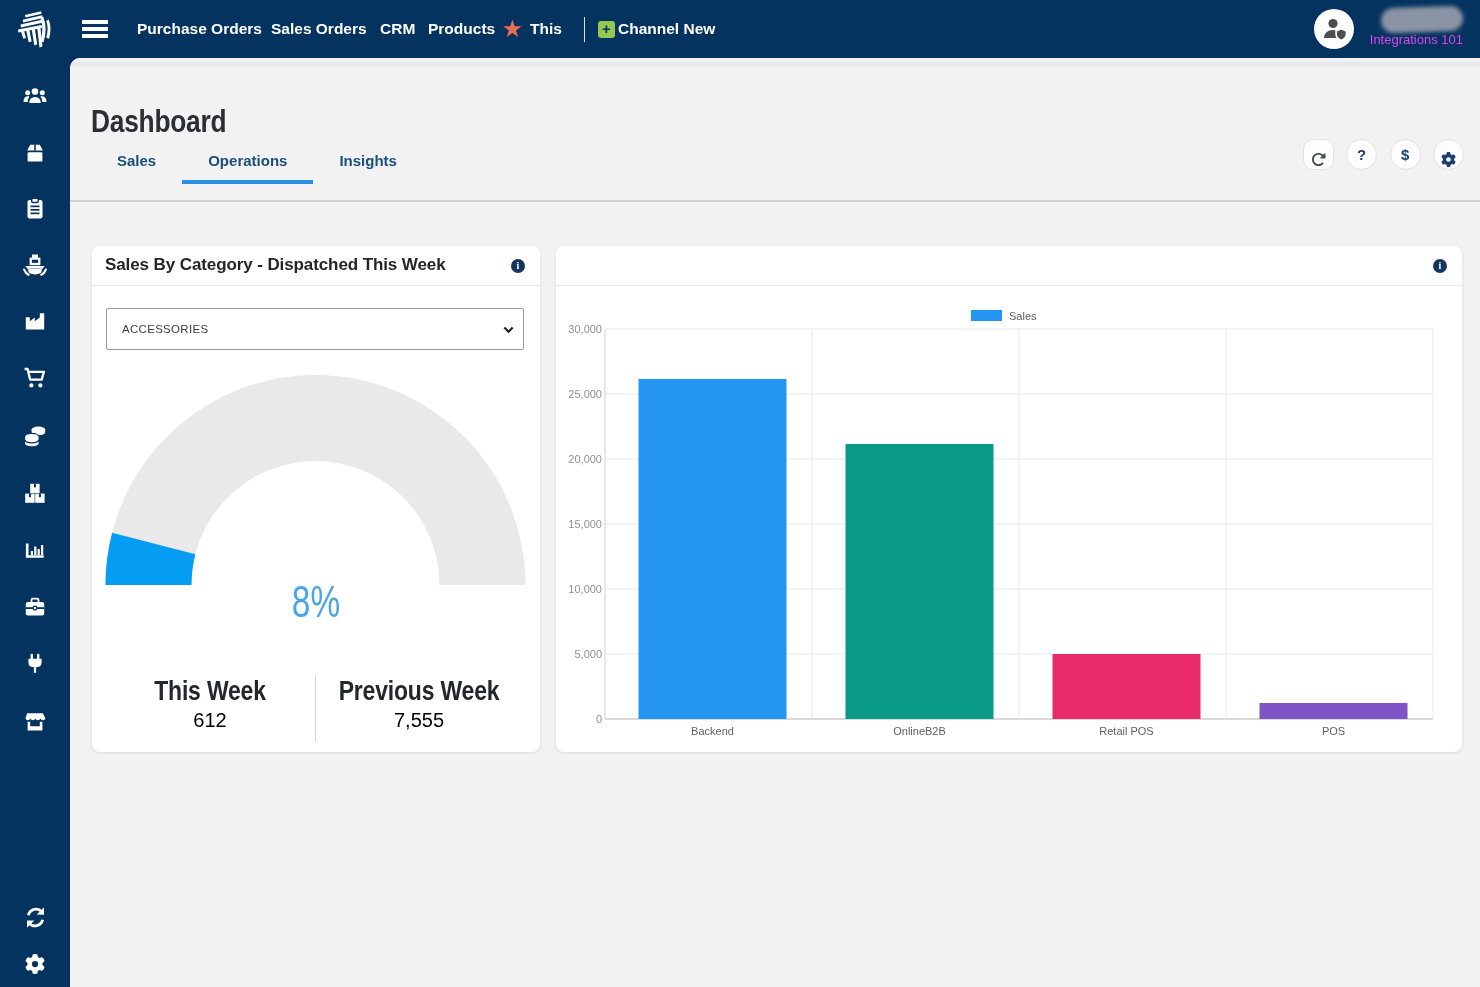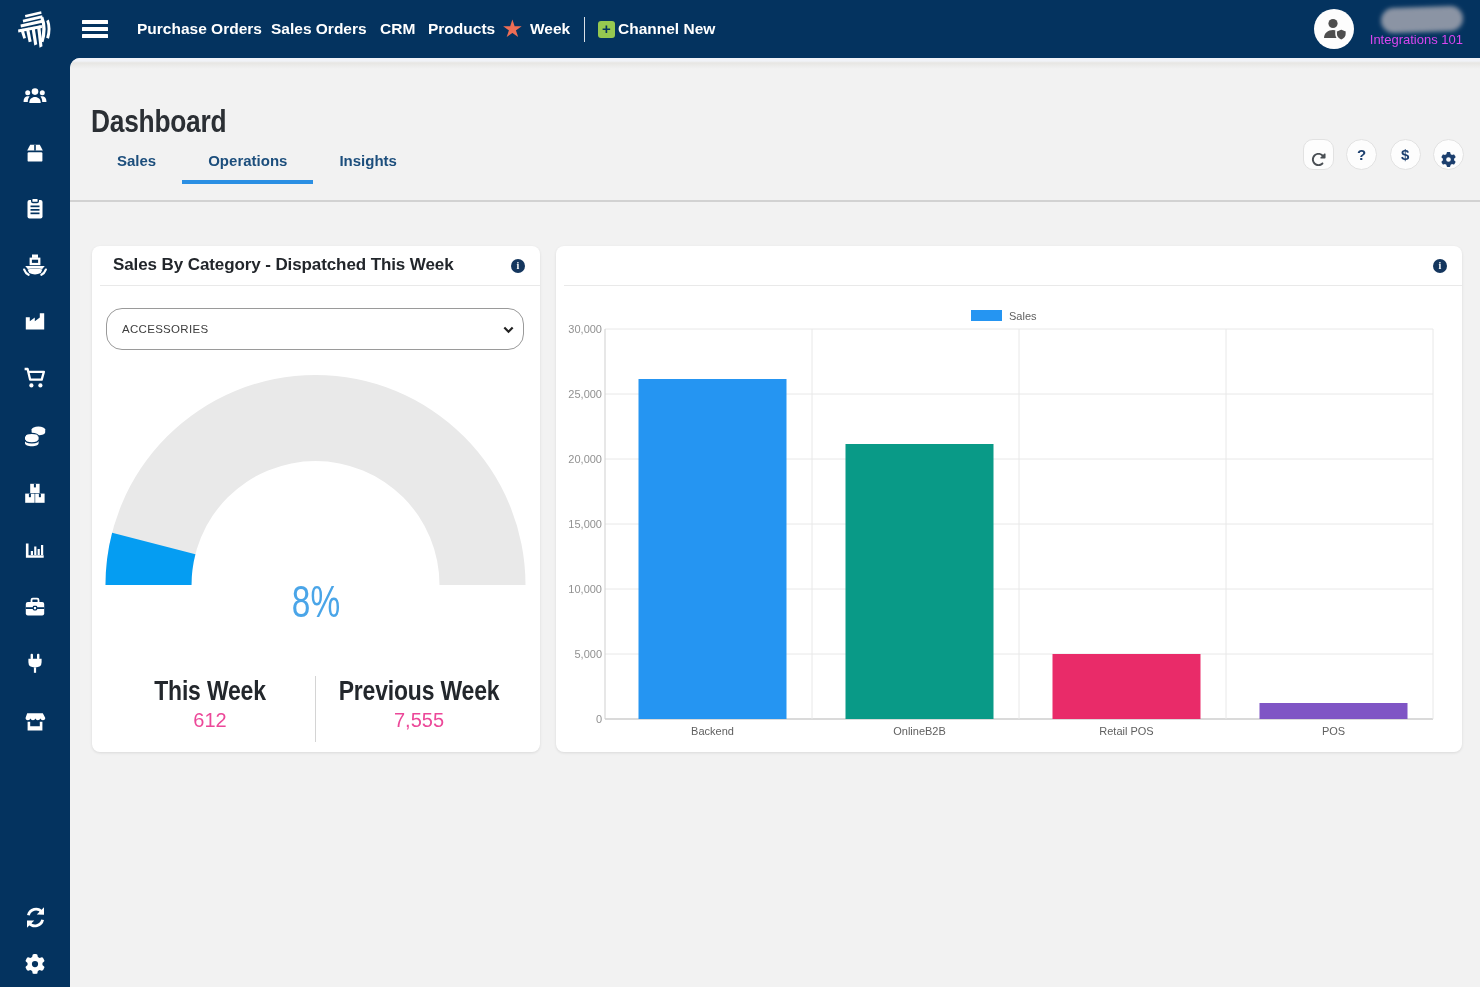--- a/index.html
+++ b/index.html
@@ -20,30 +20,30 @@
 
 #dash { position:absolute; left:21px; top:46px; font-size:31px; font-weight:bold; color:#2b2f34; transform:scaleX(.85); transform-origin:left; letter-spacing:-.3px; }
 #tabs { position:absolute; left:21px; top:85px; height:41px; }
 .tab { display:inline-block; vertical-align:top; padding:0 26px; height:41px; line-height:36px; font-size:15px; font-weight:bold; color:#1c4e7c; position:relative; }
 .tab.active { border-bottom:4px solid #2b8fe3; }
 #tabline { position:absolute; left:0; right:0; top:142px; height:1.5px; background:#d2d2d2; }
 
 .card { position:absolute; top:188px; height:506px; background:#fff; border-radius:8px; box-shadow:0 1px 3px rgba(0,0,0,0.1); }
 #card1 { left:22px; width:448px; }
 #card2 { left:486px; width:906px; }
-.chead { position:absolute; left:8px; right:0; top:0; height:40px; border-bottom:1px solid #e9e9e9; }
+.chead { position:absolute; left:0; right:0; top:0; height:40px; border-bottom:1px solid #e9e9e9; }
 .chead .t { position:absolute; left:13px; top:9px; font-size:17px; font-weight:bold; color:#22262b; letter-spacing:-.1px; }
 .info { position:absolute; right:15px; top:13px; width:14px; height:14px; border-radius:50%; background:#14365e; color:#fff; font-size:10px; font-weight:bold; text-align:center; line-height:14px; font-family:"Liberation Serif",serif; }
 
-#sel { position:absolute; left:14px; right:16px; top:62px; height:42px; border:1px solid #9a9a9a; border-radius:16px; background:#fff; }
+#sel { position:absolute; left:14px; right:16px; top:62px; height:42px; border:1px solid #9a9a9a; border-radius:2px; background:#fff; }
 #sel .st { position:absolute; left:15px; top:14px; font-size:11.5px; color:#3d3d3d; letter-spacing:.3px; }
 #sel .ch { position:absolute; right:9px; top:15px; width:11px; height:11px; }
 #pct { position:absolute; left:0; width:448px; top:331px; text-align:center; font-size:44px; color:#4aa5e8; transform:scaleX(.76); }
 .wklab { position:absolute; top:430px; width:224px; text-align:center; font-size:27px; font-weight:bold; color:#23272c; transform:scaleX(.85); letter-spacing:-.2px; }
-.wkval { position:absolute; top:463px; width:224px; text-align:center; font-size:20px; color:#ec4899; }
+.wkval { position:absolute; top:463px; width:224px; text-align:center; font-size:20px; color:#000000; }
 #vdiv { position:absolute; left:223px; top:430px; width:1px; height:66px; background:#d4d4d4; }
 .cbtn { display:inline-block; width:31px; height:31px; border-radius:50%; background:#fdfdfd; border:1px solid #e2e2e2; text-align:center; line-height:29px; margin-left:8px; vertical-align:top; }
 .cbtn svg { vertical-align:middle; margin-top:7px; }
 .cg { font-size:15px; font-weight:bold; color:#1c3f6e; }
 </style>
 
 </head>
 <body>
 
 <div id="content">
@@ -147,21 +147,21 @@
   <div id="hamb">
       <div></div>
       <div></div>
       <div></div>
     </div>
   <div class="navlink" style="left:137px">Purchase Orders</div>
   <div class="navlink" style="left:271px">Sales Orders</div>
   <div class="navlink" style="left:380px">CRM</div>
   <div class="navlink" style="left:428px">Products</div>
   <div class="navlink" style="left:503px;color:#ee6e55;font-size:21px">★</div>
-  <div class="navlink" style="left:530px">Week</div>
+  <div class="navlink" style="left:530px">This</div>
   <div style="position:absolute;left:584px;top:17px;width:1px;height:25px;background:rgba(255,255,255,.85)"></div>
   <div style="position:absolute;left:598px;top:21px;width:17px;height:17px;background:#96c850;border-radius:3px;color:#04335f;text-align:center;line-height:16px;font-size:15px;font-weight:bold">+</div>
   <div class="navlink" style="left:618px">Channel New</div>
   <div id="avatar"></div>
   <svg style="position:absolute;left:1322px;top:17px" width="26" height="24" viewBox="0 0 26 24">
     <circle cx="11" cy="6.5" r="4.6" fill="#4e4e4e"></circle>
     <path d="M2 21c0-5 4-8 9-8s9 3 9 8z" fill="#4e4e4e"></path>
     <path d="M19.3 11.8l5.2 2.1v3.2c0 3.1-2.2 5.3-5.2 6.4-3-1.1-5.2-3.3-5.2-6.4v-3.2z" fill="#4e4e4e" stroke="#fdfdfd" stroke-width="1.7"></path>
   </svg>
   <div id="blurname"></div>

